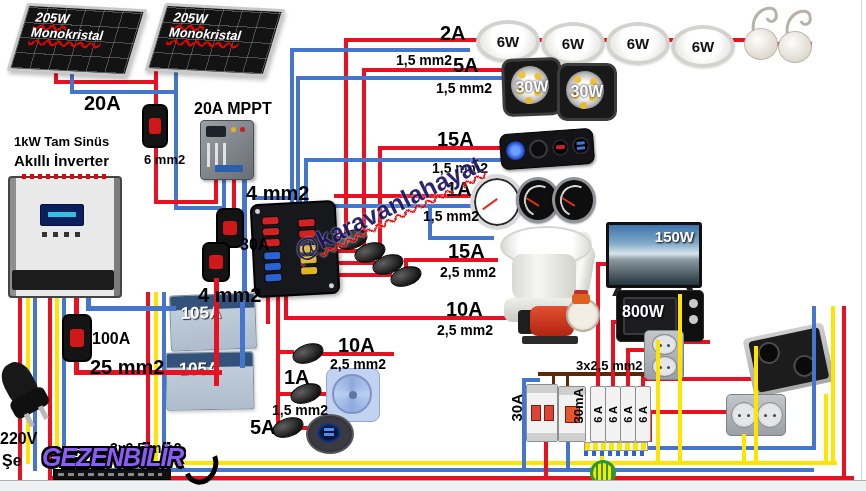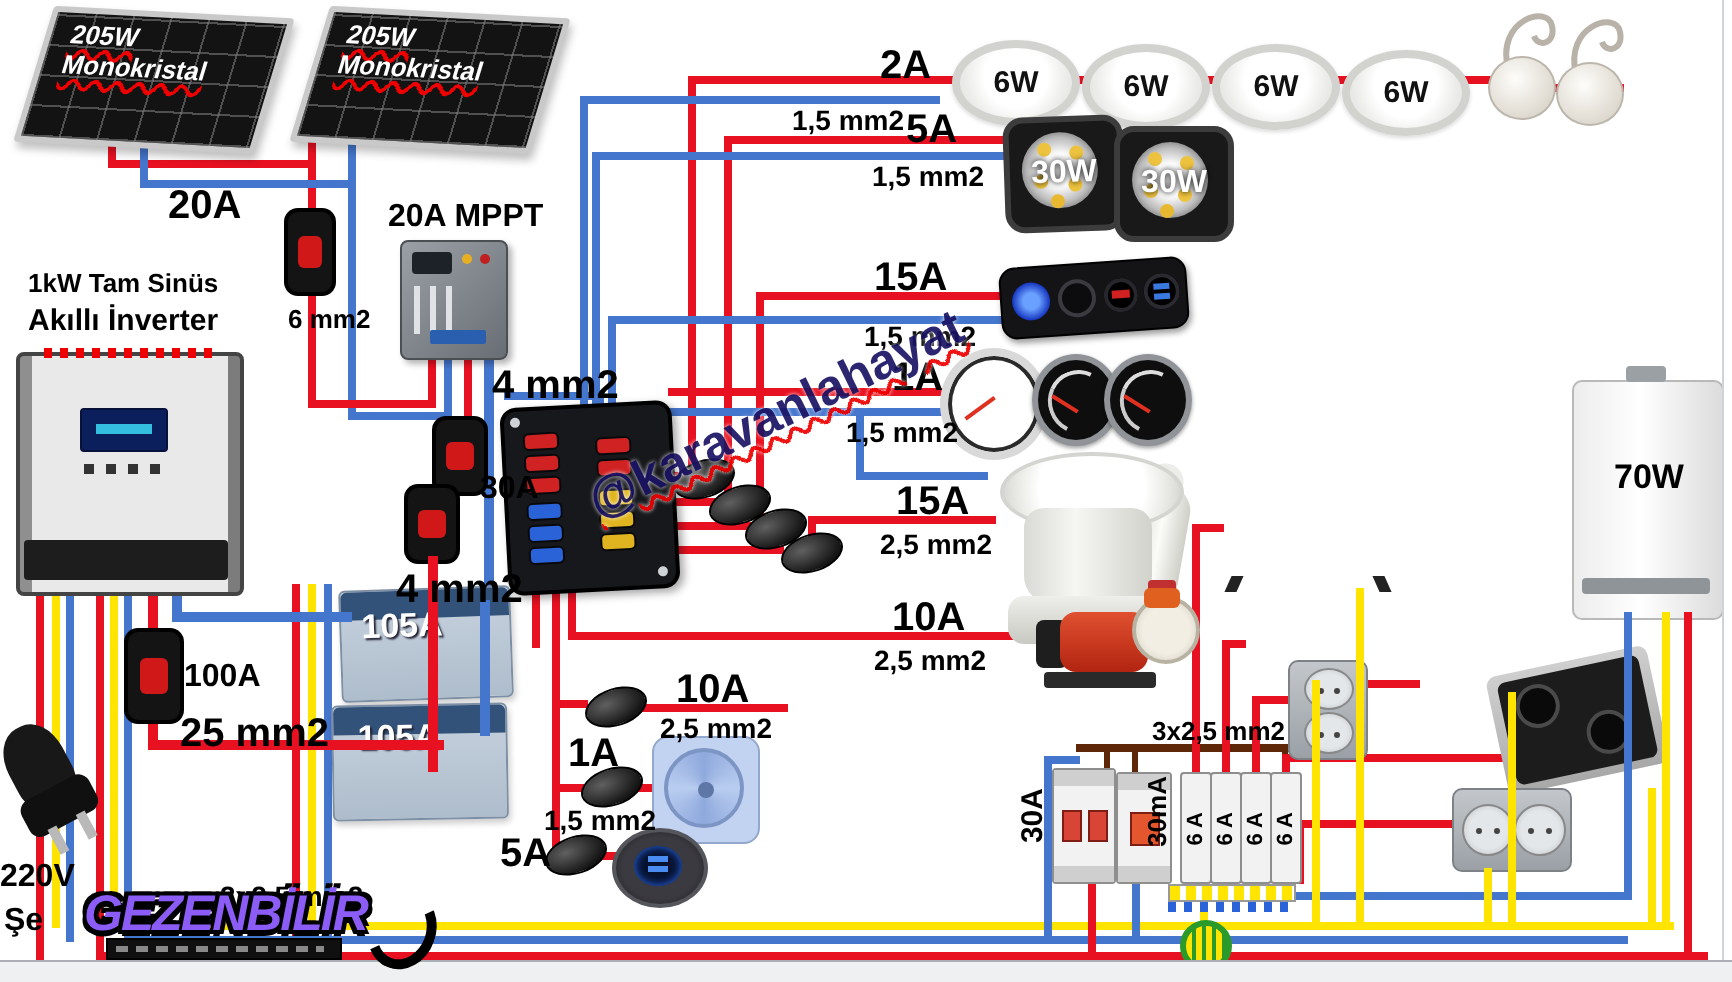--- a/index.html
+++ b/index.html
@@ -333,31 +333,35 @@
   </div>
 
   <i class="rocker" style="left:336px;top:230px"></i>
   <i class="rocker" style="left:354px;top:243px"></i>
   <i class="rocker" style="left:372px;top:255px"></i>
   <i class="rocker" style="left:390px;top:267px"></i>
   <i class="rocker" style="left:292px;top:344px"></i>
   <i class="rocker" style="left:290px;top:384px"></i>
   <i class="rocker" style="left:272px;top:418px"></i>
 
+  <div style="position:absolute;left:606px;top:222px;width:96px;height:66px;border:3px solid #101010;border-radius:3px;box-sizing:border-box;
+       background:linear-gradient(180deg,#3f74ab 0%,#7fa8c8 30%,#d8e4ec 48%,#8a98a0 58%,#26343c 100%)">
+    <b class="applbl" style="right:5px;top:3px;color:#fff;font-size:15px;text-shadow:1px 1px 2px #000">150W</b>
+  </div>
   <i style="position:absolute;left:614px;top:288px;width:6px;height:8px;background:#222;transform:skewX(-24deg)"></i>
   <i style="position:absolute;left:688px;top:288px;width:6px;height:8px;background:#222;transform:skewX(24deg)"></i>
 
-
-
-  <div style="position:absolute;left:786px;top:190px;width:74px;height:118px;
-       background:linear-gradient(90deg,#ededed,#ffffff 45%,#dcdcdc);border:1px solid #b9b9b9;border-radius:5px">
-    <i style="position:absolute;left:26px;top:-8px;width:20px;height:8px;background:#9aa0a4;border-radius:2px"></i>
-    <b class="applbl" style="left:20px;top:38px;font-size:17px;color:#000">70W</b>
-    <i style="position:absolute;left:4px;top:98px;width:64px;height:8px;background:#8e9498;border-radius:2px"></i>
-  </div>
+  <div style="position:absolute;left:616px;top:290px;width:86px;height:50px;background:#0f0f10;border-radius:5px;border:1px solid #2c2c2e">
+    <i style="position:absolute;left:6px;top:6px;width:54px;height:38px;background:#1d1d1f;border:2px solid #3a3a3e;border-radius:3px;box-sizing:border-box"></i>
+    <i style="position:absolute;right:5px;top:8px;width:9px;height:9px;border-radius:50%;background:#c9c9c9"></i>
+    <i style="position:absolute;right:5px;top:24px;width:9px;height:9px;border-radius:50%;background:#c9c9c9"></i>
+    <b class="applbl" style="left:5px;top:12px;color:#fff;font-size:16px;text-shadow:1px 1px 2px #000">800W</b>
+  </div>
+
+
 
   <div style="position:absolute;left:748px;top:330px;width:82px;height:62px;transform:rotate(-12deg)">
     <i style="position:absolute;left:0;top:0;width:82px;height:60px;background:linear-gradient(#cfcfcf,#a8a8a8);border-radius:5px"></i>
     <i style="position:absolute;left:5px;top:4px;width:72px;height:52px;background:#1c1c1c;border-radius:4px"></i>
     <i style="position:absolute;left:12px;top:8px;width:22px;height:22px;border-radius:50%;background:#0a0a0a;border:2px solid #4a4a4a;box-sizing:border-box"></i>
     <i style="position:absolute;left:44px;top:28px;width:22px;height:22px;border-radius:50%;background:#0a0a0a;border:2px solid #4a4a4a;box-sizing:border-box"></i>
   </div>
 
   <div class="socket" style="left:644px;top:330px;width:38px;height:48px">
     <i style="left:7px;top:3px;width:23px;height:19px"></i>

